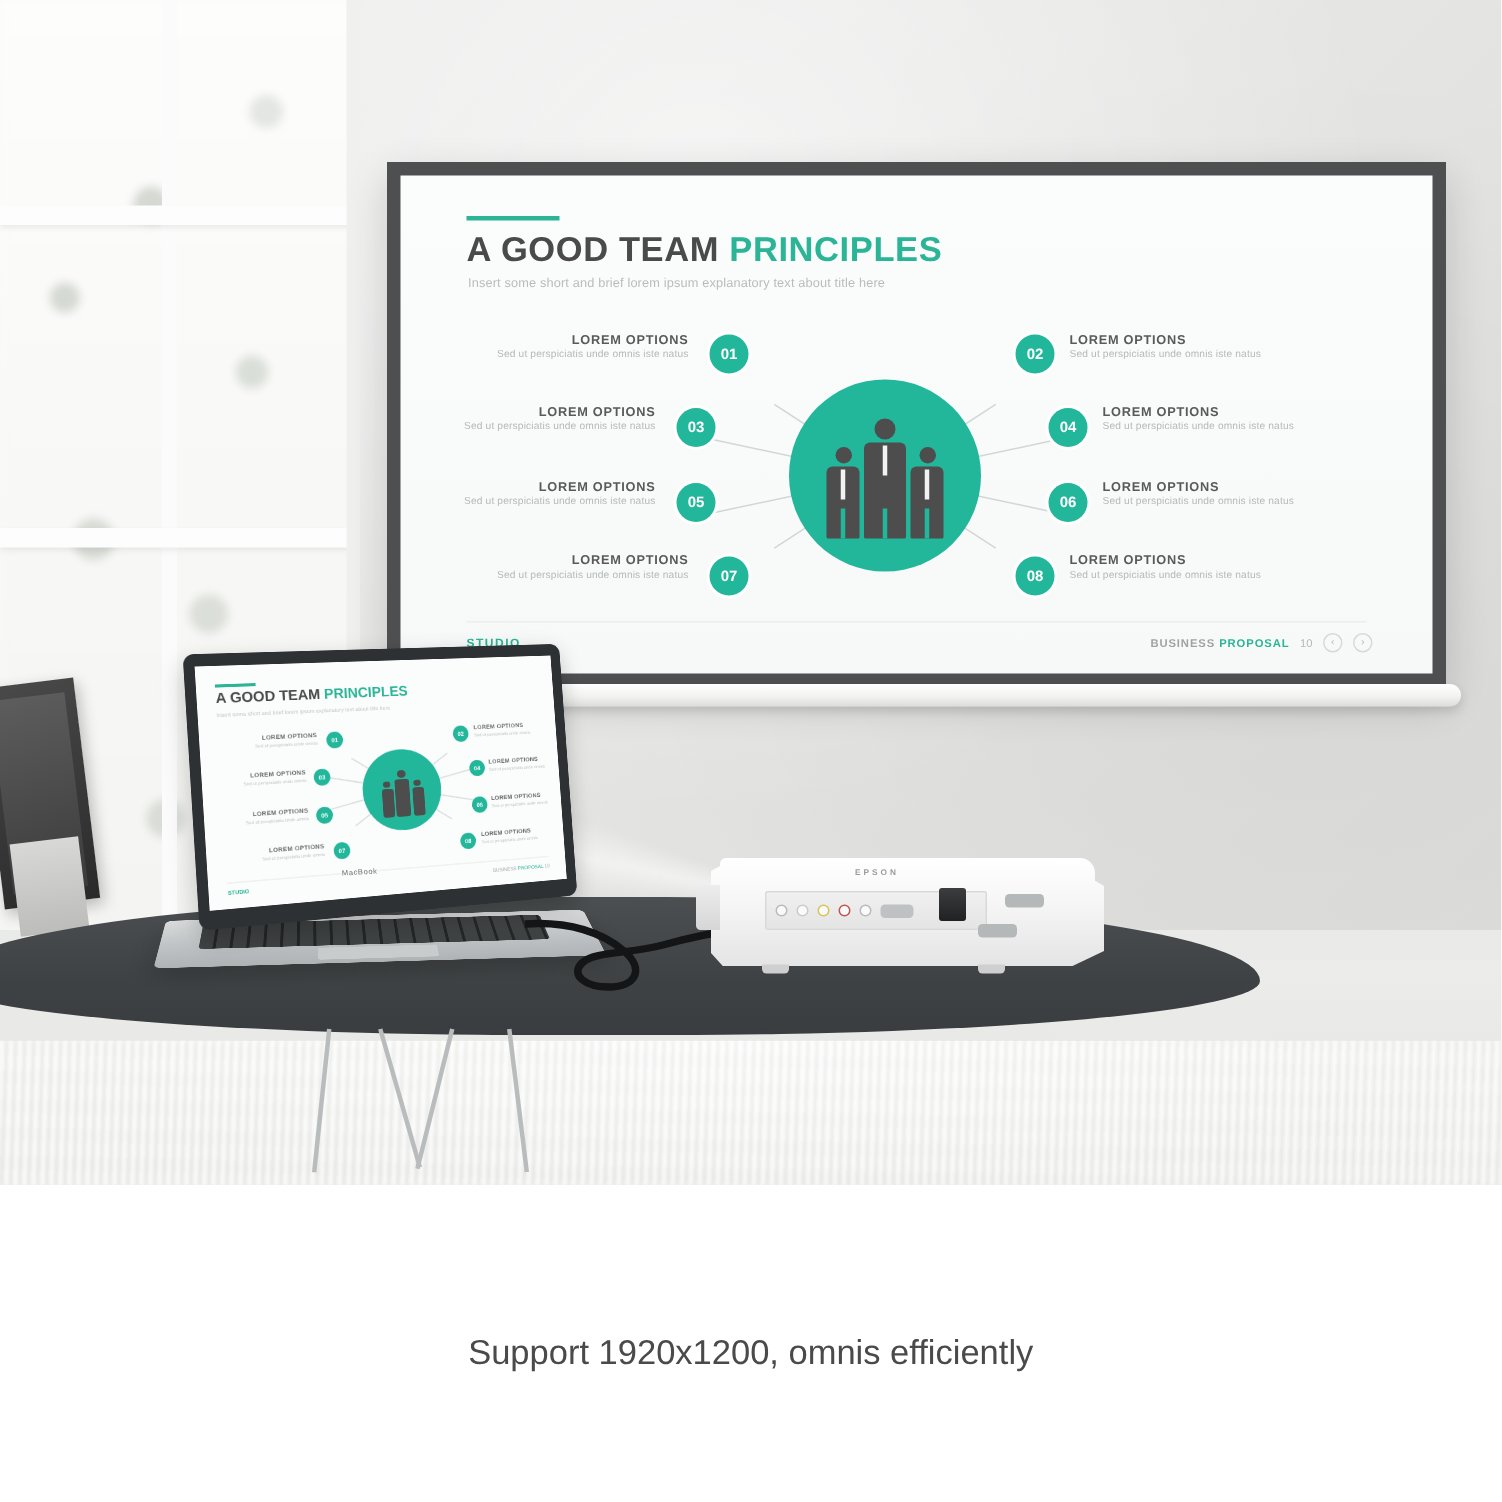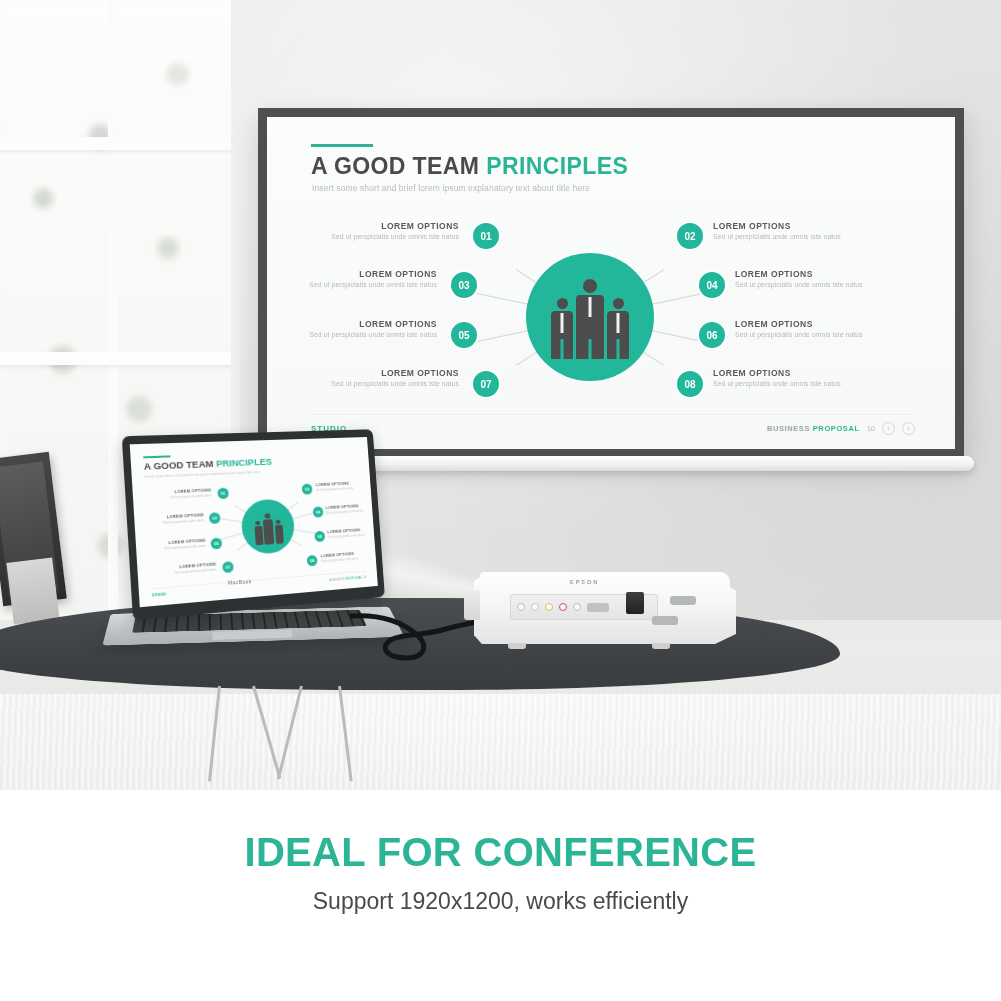--- a/index.html
+++ b/index.html
@@ -521,17 +521,16 @@
       <div class="pj-plug"></div>
       <div class="pj-dsub"></div>
       <div class="pj-dsub2"></div>
       <div class="pj-foot" style="left:34px;"></div>
       <div class="pj-foot" style="left:178px;"></div>
     </div>
 
   </div>
 
   <div class="caption">
-    <div class="cap-title">IDEAL FOR CONFERENCE</div>
-    <div class="cap-sub">Support 1920x1200, works efficiently</div>
+    <div class="cap-sub">Support 1920x1200, omnis efficiently</div>
   </div>
 
 </div>
 
 </body></html>

